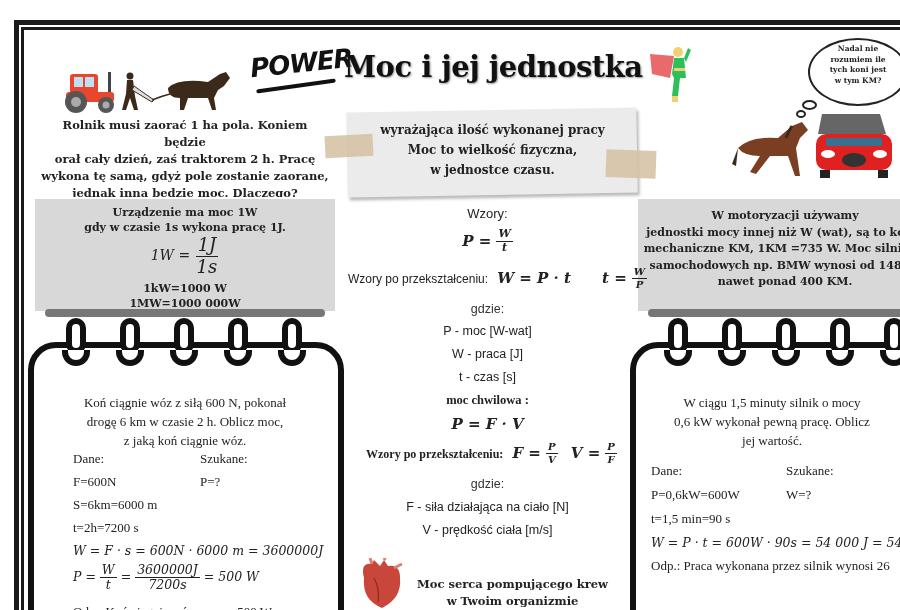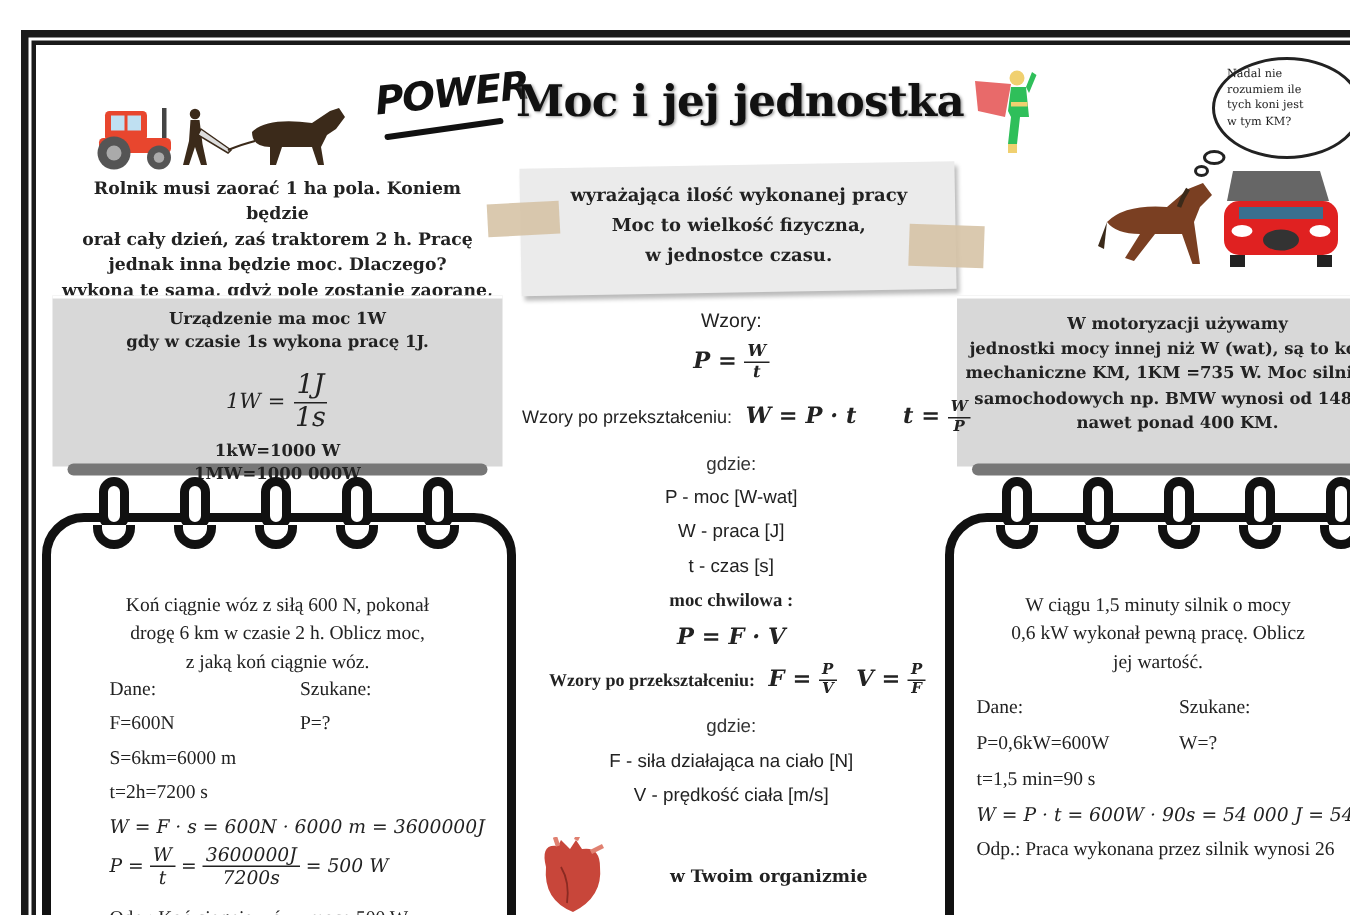--- a/index.html
+++ b/index.html
@@ -33,21 +33,21 @@
   .ring-hole{position:absolute;width:28px;height:16px;border:6px solid #111;border-top:none;border-radius:0 0 16px 16px;background:#fff;box-sizing:border-box;}
   .problem{font-family:"Liberation Serif",serif;font-size:13px;line-height:19px;text-align:center;}
   .row{font-family:"Liberation Serif",serif;font-size:13px;}
   .math{font-family:"DejaVu Serif",serif;font-style:italic;font-size:12.5px;}
   .mid{left:345px;width:285px;text-align:center;}
   .mid-label{font-family:"Liberation Sans",sans-serif;font-size:12.5px;}
   .mid-bold{font-family:Liberation Serif, serif;font-weight:bold;font-size:12.5px;}
   .formula-big{font-family:"DejaVu Serif",serif;font-style:italic;font-weight:bold;font-size:15px;}
   .heart-text{left:410px;top:576px;width:205px;font-size:11.5px;line-height:17px;font-weight:bold;text-align:center;}
   .bubble{left:808px;top:38px;width:96px;height:64px;border:2px solid #222;border-radius:50%;background:#fff;}
-  .bubble-text{left:818px;top:44px;width:80px;font-size:7.5px;line-height:10.5px;font-weight:normal;text-align:left;}
+  .bubble-text{left:818px;top:44px;width:80px;font-size:7.5px;line-height:10.5px;font-weight:bold;text-align:center;}
   .dot{position:absolute;border:2px solid #222;border-radius:50%;background:#fff;}
 </style>
 </head>
 <body>
 
 <div class="frame-outer"></div>
 <div class="frame-inner"></div>
 
 <svg class="abs" style="left:58px;top:66px" width="180" height="48">
   <g>
@@ -82,22 +82,22 @@
   <circle cx="30" cy="8" r="5" fill="#f0d070"></circle>
   <path d="M26 14 L36 14 L38 34 L32 34 L30 52 L24 52 L26 34 L24 30 Z" fill="#2fbf5a"></path>
   <rect x="26" y="24" width="11" height="3" fill="#f0d070"></rect>
   <path d="M36 14 L40 4 L43 6 L38 18 Z" fill="#2fbf5a"></path>
   <path d="M24 52 L30 52 L30 58 L24 58 Z" fill="#f0d070"></path>
 </svg>
 
 <div class="abs intro">
   <div>Rolnik musi zaorać 1 ha pola. Koniem będzie</div>
   <div>orał cały dzień, zaś traktorem 2 h. Pracę</div>
+  <div>wykona tę samą, gdyż pole zostanie zaorane,</div>
   <div>jednak inna będzie moc. Dlaczego?</div>
-  <div>wykona tę samą, gdyż pole zostanie zaorane,</div>
 </div>
 
 <div class="abs paper def-paper"></div>
 <div class="abs tape" style="left:325px;top:135px;width:48px;height:22px;transform:rotate(-3deg)"></div>
 <div class="abs tape" style="left:606px;top:150px;width:50px;height:28px;transform:rotate(2deg)"></div>
 <div class="abs def-text">
   <div>wyrażająca ilość  wykonanej pracy</div>
   <div>Moc to wielkość fizyczna,</div>
   <div>w jednostce czasu.</div>
 </div>
@@ -128,21 +128,21 @@
     <rect x="148" y="62" width="10" height="8" fill="#222"></rect>
   </g>
 </svg>
 
 <div class="abs strip left-strip">
     <div class="bar"></div>
   </div>
 <div class="abs unit-text">
   <div>Urządzenie ma moc 1W</div>
   <div>gdy w czasie 1s wykona pracę 1J.</div>
-  <div style="font-weight:normal;font-size:14px;margin:12px 0 4px 0">
+  <div style="font-weight:normal;font-size:14px;margin:0 0 4px 0">
     <span class="math" style="font-size:14px">1W =</span>
     <span class="frac" style="font-size:18px">
       <span class="num">1J</span>
       <span class="den">1s</span>
     </span>
   </div>
   <div>1kW=1000 W</div>
   <div>1MW=1000 000W</div>
 </div>
 
@@ -196,20 +196,21 @@
 <div class="abs mid mid-label" style="top:477px;color:#333">gdzie:</div>
 <div class="abs mid mid-label" style="top:500px">F - siła działająca na ciało [N]</div>
 <div class="abs mid mid-label" style="top:523px">V - prędkość ciała [m/s]</div>
 
 <svg class="abs" style="left:354px;top:558px" width="54" height="52">
   <path d="M10 20 Q6 4 18 6 L20 2 L26 8 L30 2 L34 8 Q46 6 46 20 Q48 40 28 50 Q8 42 10 20 Z" fill="#c8463a"></path>
   <path d="M18 6 L16 0 M30 2 L32 -2 M40 10 L48 6" stroke="#e08070" stroke-width="3"></path>
   <path d="M20 20 Q26 30 24 44" stroke="#8a2a22" stroke-width="1.2" fill="none"></path>
 </svg>
 <div class="abs heart-text">
+  <div>Moc serca pompującego krew</div>
   <div>w Twoim organizmie</div>
 </div>
 
 <div class="abs notebook nb-left"></div>
 <div class="abs" style="left:28px;top:318px;width:316px;height:60px">
   <div class="ring" style="left:38px;top:0"></div>
     <div class="ring-hole" style="left:34px;top:32px"></div>
   <div class="ring" style="left:92px;top:0"></div>
     <div class="ring-hole" style="left:88px;top:32px"></div>
   <div class="ring" style="left:146px;top:0"></div>

